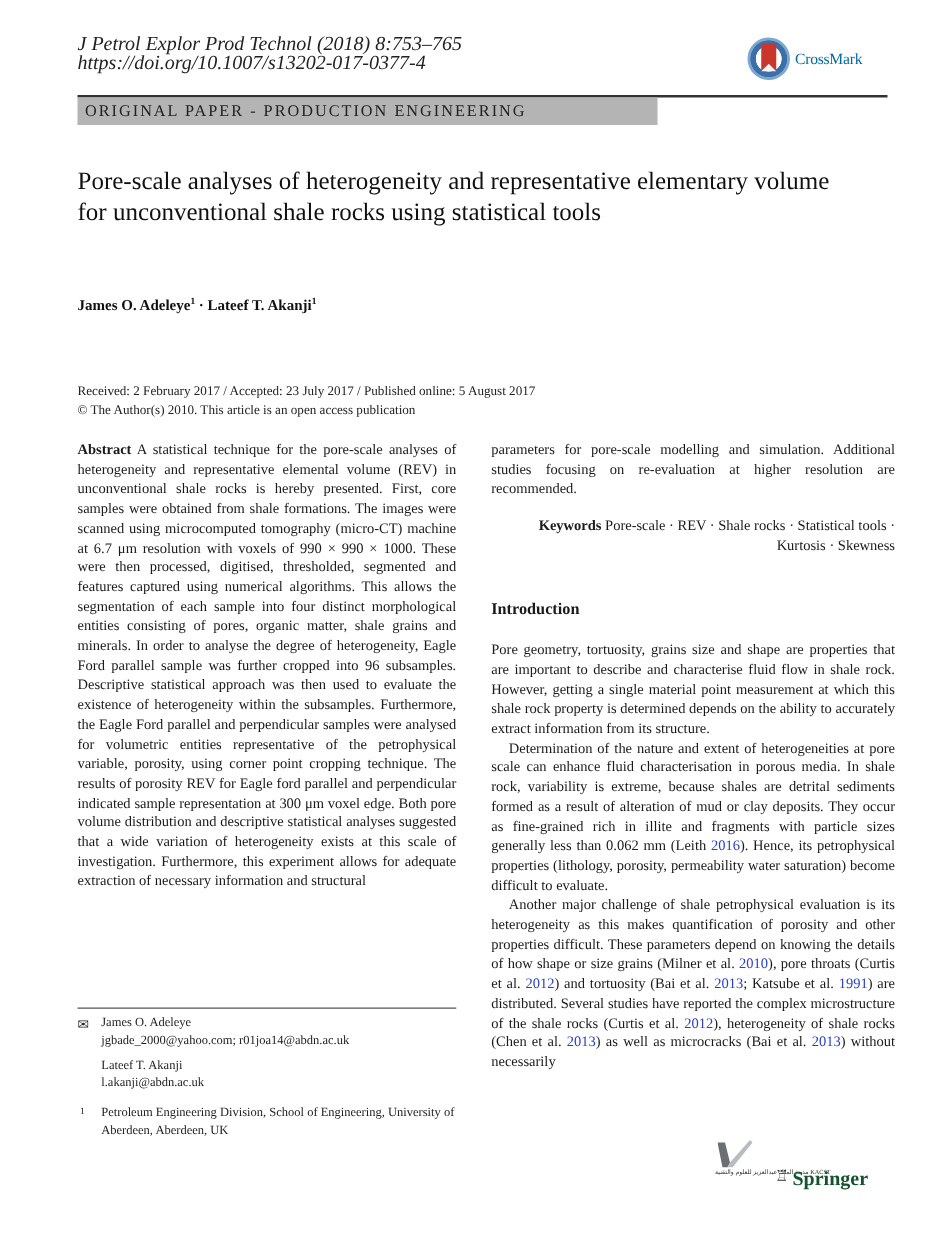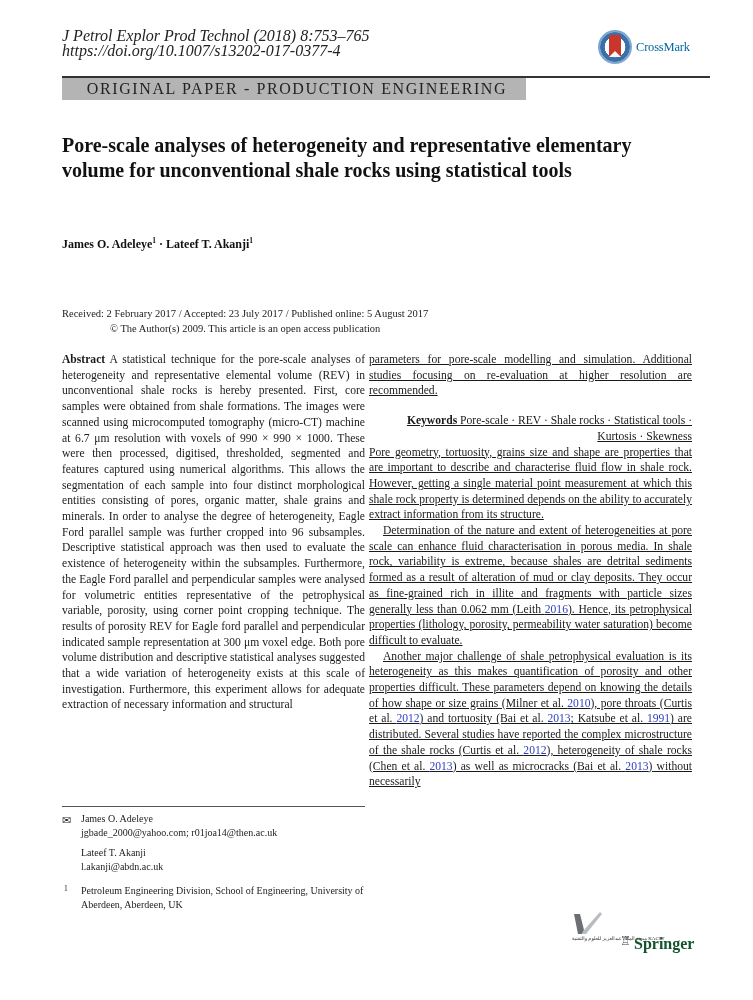--- a/index.html
+++ b/index.html
@@ -10,28 +10,28 @@
   .crossmark { left: 598px; top: 30px; width: 110px; height: 40px; }
   .cm-circle { position: absolute; left: 0; top: 0; width: 34px; height: 34px; border-radius: 50%;
                background: radial-gradient(circle at 50% 50%, #ffffff 0 42%, #3a6fa8 44% 60%, #7da7cf 62% 100%); }
   .cm-bar { position: absolute; left: 11px; top: 5px; width: 12px; height: 22px; background: #c9362b;
             border-radius: 2px 2px 0 0; }
   .cm-notch { position: absolute; left: 11px; top: 21px; width: 0; height: 0;
               border-left: 6px solid transparent; border-right: 6px solid transparent; border-bottom: 6px solid #f6f6f6; }
   .cm-text { position: absolute; left: 38px; top: 10px; font-size: 12.5px; color: #0369a1; letter-spacing: -0.2px; }
   .rule-top { left: 62px; top: 76px; width: 648px; height: 2px; background: #333; }
   .category { left: 62px; top: 78px; width: 464px; height: 22px; background: #b4b4b4;
-              font-size: 16px; letter-spacing: 1.6px; line-height: 22px; padding-left: 6px; box-sizing: border-box; color: #222; text-align: center; }
-  .title { left: 62px; top: 133px; width: 620px; font-size: 20px; font-weight: bold; line-height: 25px; color: #111; }
+              font-size: 13px; letter-spacing: 1.6px; line-height: 22px; padding-left: 6px; box-sizing: border-box; color: #222; }
+  .title { left: 62px; top: 133px; width: 620px; font-size: 20px; font-weight: normal; line-height: 25px; color: #111; }
   .authors { left: 62px; top: 220px; font-size: 12px; font-weight: bold; color: #111; margin-top: 16px; }
   .authors sup { font-size: 7.5px; }
-  .dates { left: 62px; top: 306px; font-size: 10.5px; line-height: 15px; color: #222; text-align: center; }
+  .dates { left: 62px; top: 306px; font-size: 10.5px; line-height: 15px; color: #222; }
   .col { font-size: 11.6px; line-height: 15.7px; text-align: justify; color: #1a1a1a; }
   .col-left { left: 62px; top: 352px; width: 303px; }
-  .col-right { left: 369px; top: 352px; width: 323px; text-decoration: underline; }
+  .col-right { left: 393px; top: 352px; width: 323px; }
   .col p { margin: 0; }
   .indent { text-indent: 14px; }
   .b { font-weight: bold; margin-top: 16px; }
   .cite { color: #2b3fc4; }
   .kw { margin-top: 14px !important; }
   .section-h { font-size: 13px; font-weight: bold; margin: 34px 0 18px 0 !important; }
   .rule-foot { left: 62px; top: 806px; width: 303px; height: 1px; background: #555; }
   .foot { left: 62px; top: 812px; width: 310px; font-size: 10px; line-height: 14px; color: #222; }
   .foot .row { position: relative; padding-left: 19px; }
   .foot .env { position: absolute; left: 0; top: 1px; font-size: 11px; }
@@ -61,41 +61,42 @@
 <div class="abs category">ORIGINAL PAPER - PRODUCTION ENGINEERING</div>
 
 <div class="abs title">Pore-scale analyses of heterogeneity and representative elementary volume for unconventional shale rocks using statistical tools</div>
 
 <div class="abs authors">
   <span>James O. Adeleye</span><sup>1</sup><span> · </span><span>Lateef T. Akanji</span><sup>1</sup>
 </div>
 
 <div class="abs dates">
   <div>Received: 2 February 2017 / Accepted: 23 July 2017 / Published online: 5 August 2017</div>
-  <div>© The Author(s) 2009. This article is an open access publication</div>
+  <div>© The Author(s) 2010. This article is an open access publication</div>
 </div>
 
 <div class="abs col col-left">
   <p><span class="b">Abstract</span> <span>A statistical technique for the pore-scale analyses of heterogeneity and representative elemental volume (REV) in unconventional shale rocks is hereby presented. First, core samples were obtained from shale formations. The images were scanned using microcomputed tomography (micro-CT) machine at 6.7 μm resolution with voxels of 990 × 990 × 1000. These were then processed, digitised, thresholded, segmented and features captured using numerical algorithms. This allows the segmentation of each sample into four distinct morphological entities consisting of pores, organic matter, shale grains and minerals. In order to analyse the degree of heterogeneity, Eagle Ford parallel sample was further cropped into 96 subsamples. Descriptive statistical approach was then used to evaluate the existence of heterogeneity within the subsamples. Furthermore, the Eagle Ford parallel and perpendicular samples were analysed for volumetric entities representative of the petrophysical variable, porosity, using corner point cropping technique. The results of porosity REV for Eagle ford parallel and perpendicular indicated sample representation at 300 μm voxel edge. Both pore volume distribution and descriptive statistical analyses suggested that a wide variation of heterogeneity exists at this scale of investigation. Furthermore, this experiment allows for adequate extraction of necessary information and structural</span></p>
 </div>
 
 <div class="abs col col-right">
   <p style="text-align:justify;">parameters for pore-scale modelling and simulation. Additional studies focusing on re-evaluation at higher resolution are recommended.</p>
   <p class="kw" style="text-align:right;"><span class="b">Keywords</span> <span>Pore-scale · REV · Shale rocks · Statistical tools · Kurtosis · Skewness</span></p>
+  <p class="section-h">Introduction</p>
   <p>Pore geometry, tortuosity, grains size and shape are properties that are important to describe and characterise fluid flow in shale rock. However, getting a single material point measurement at which this shale rock property is determined depends on the ability to accurately extract information from its structure.</p>
   <p class="indent"><span>Determination of the nature and extent of heterogeneities at pore scale can enhance fluid characterisation in porous media. In shale rock, variability is extreme, because shales are detrital sediments formed as a result of alteration of mud or clay deposits. They occur as fine-grained rich in illite and fragments with particle sizes generally less than 0.062 mm (Leith </span><span class="cite">2016</span><span>). Hence, its petrophysical properties (lithology, porosity, permeability water saturation) become difficult to evaluate.</span></p>
   <p class="indent"><span>Another major challenge of shale petrophysical evaluation is its heterogeneity as this makes quantification of porosity and other properties difficult. These parameters depend on knowing the details of how shape or size grains (Milner et al. </span><span class="cite">2010</span><span>), pore throats (Curtis et al. </span><span class="cite">2012</span><span>) and tortuosity (Bai et al. </span><span class="cite">2013</span><span>; Katsube et al. </span><span class="cite">1991</span><span>) are distributed. Several studies have reported the complex microstructure of the shale rocks (Curtis et al. </span><span class="cite">2012</span><span>), heterogeneity of shale rocks (Chen et al. </span><span class="cite">2013</span><span>) as well as microcracks (Bai et al. </span><span class="cite">2013</span><span>) without necessarily</span></p>
 </div>
 
 <div class="abs rule-foot"></div>
 <div class="abs foot">
   <div class="row">
     <span class="env">✉</span>
     <div>James O. Adeleye</div>
-    <div>jgbade_2000@yahoo.com; r01joa14@then.ac.uk</div>
+    <div>jgbade_2000@yahoo.com; r01joa14@abdn.ac.uk</div>
   </div>
   <div class="row" style="margin-top:6px;">
     <div>Lateef T. Akanji</div>
     <div>l.akanji@abdn.ac.uk</div>
   </div>
   <div class="row" style="margin-top:10px;">
     <span class="sup1">1</span>
     <div>Petroleum Engineering Division, School of Engineering, University of Aberdeen, Aberdeen, UK</div>
   </div>
 </div>

